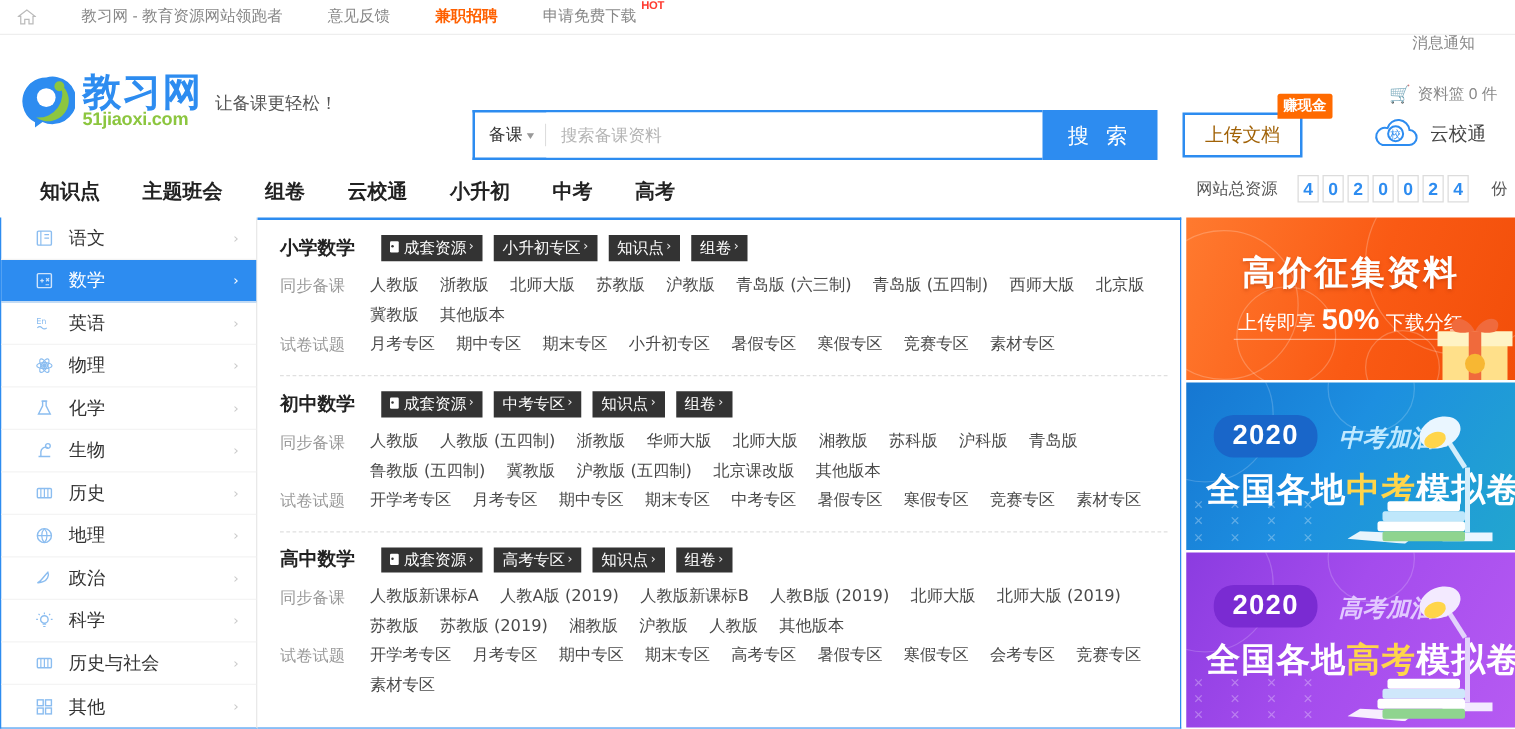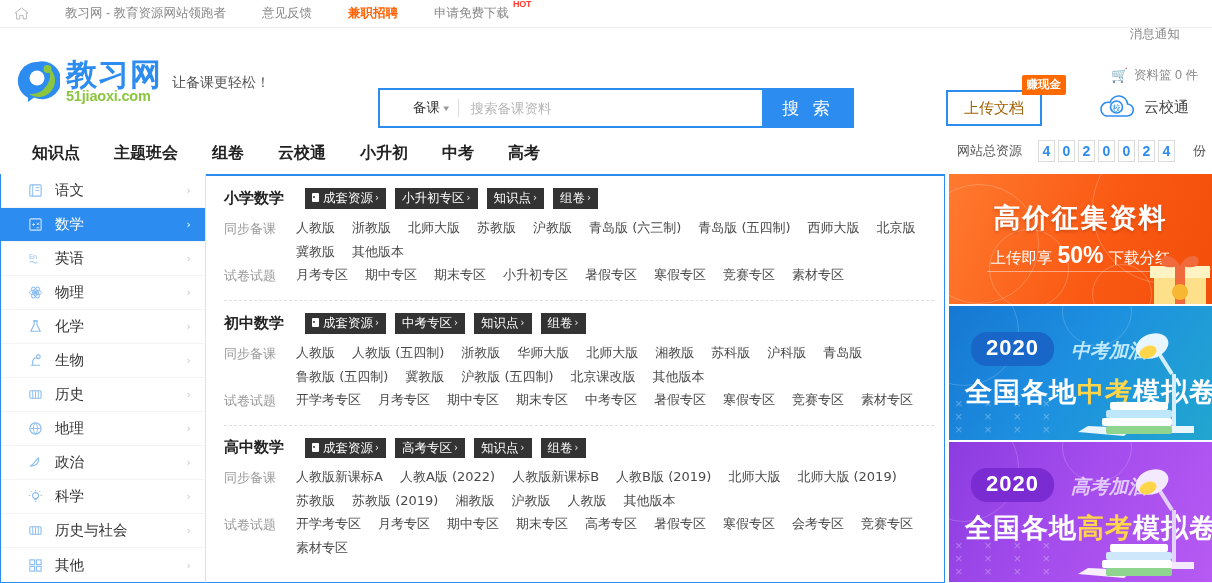--- a/index.html
+++ b/index.html
@@ -46,22 +46,22 @@
     font-size: 14.5px; font-weight: bold; color: #8cc63f; letter-spacing: -0.2px;
     margin-top: -2px; font-family: "Liberation Sans", sans-serif;
   }
   .logo-slogan {
     font-size: 14px; color: #555; margin-left: 10px; align-self: flex-end;
     padding-bottom: 12px; font-family: "DejaVu Sans", sans-serif; white-space: nowrap;
   }
 
   .search-area { position: absolute; left: 378px; top: 60px; display: flex; }
   .search-box {
-    width: 384px; height: 40px; border: 2px solid #2d8cf0; border-right: none;
-    display: flex; align-items: center; background: #fff; padding-left: 22px;
+    width: 456px; height: 40px; border: 2px solid #2d8cf0; border-right: none;
+    display: flex; align-items: center; background: #fff;
   }
   .search-cat {
     display: flex; align-items: center; gap: 4px; padding: 0 9px 0 11px;
     font-size: 13.5px; color: #333; white-space: nowrap; cursor: pointer;
   }
   .caret { font-size: 9px; color: #999; transform: scaleX(1.3); }
   .search-div { width: 1px; height: 18px; background: #ddd; }
   .search-input {
     flex: 1; border: none; outline: none; height: 100%;
     padding: 0 12px; font-size: 13.5px; color: #333;
@@ -586,21 +586,21 @@
             </span>
             <span class="tag">
               <span>组卷</span>
               <span class="chev">›</span>
             </span>
           </div>
           <div class="row">
             <span class="row-label">同步备课</span>
             <span class="row-links">
               <span class="lnk">人教版新课标A</span>
-              <span class="lnk">人教A版 (2022)</span>
+              <span class="lnk">人教A版 (2019)</span>
               <span class="lnk">人教版新课标B</span>
               <span class="lnk">人教B版 (2019)</span>
               <span class="lnk">北师大版</span>
               <span class="lnk">北师大版 (2019)</span>
               <span class="lnk">苏教版</span>
               <span class="lnk">苏教版 (2019)</span>
               <span class="lnk">湘教版</span>
               <span class="lnk">沪教版</span>
               <span class="lnk">人教版</span>
               <span class="lnk">其他版本</span>

